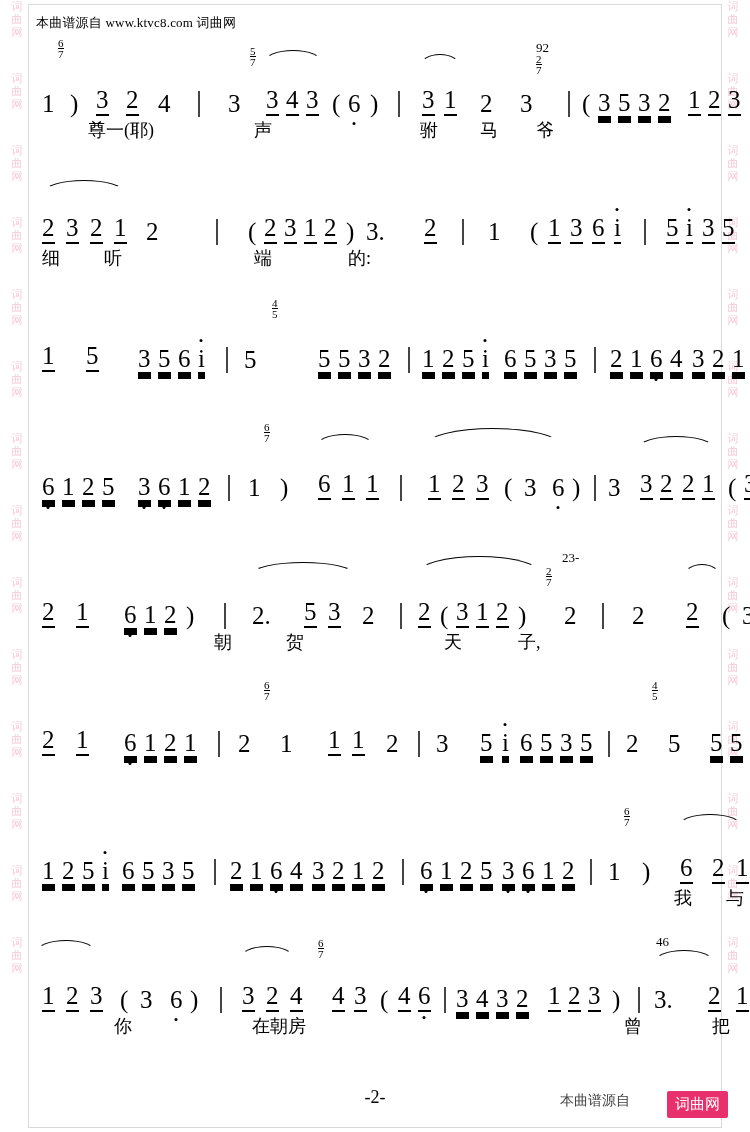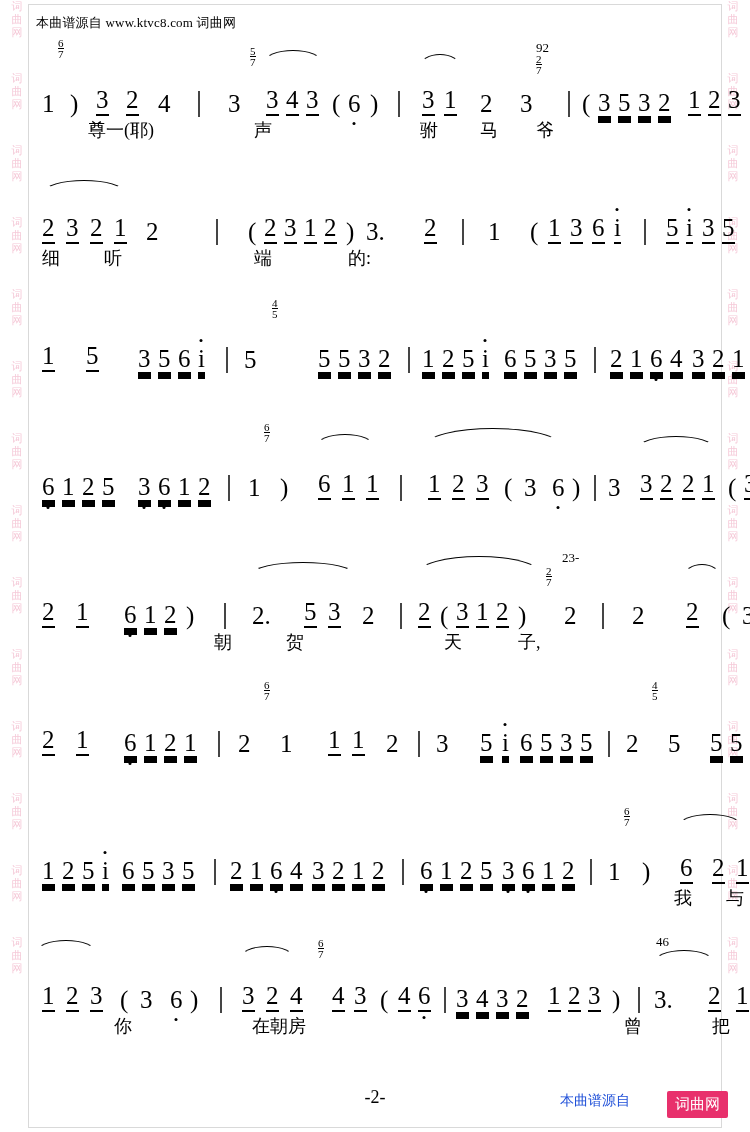--- a/index.html
+++ b/index.html
@@ -162,21 +162,21 @@
     bottom: 24px;
     text-align: center;
     font-size: 18px;
     color: #000;
   }
   .footer-src {
     position: absolute;
     right: 120px;
     bottom: 22px;
     font-size: 14px;
-    color: #1d4ed8;
+    color: #404040;
   }
   .brand {
     position: absolute;
     right: 22px;
     bottom: 14px;
     background: #e8306c;
     color: #fff;
     font-size: 15px;
     padding: 4px 8px;
     border-radius: 2px;

